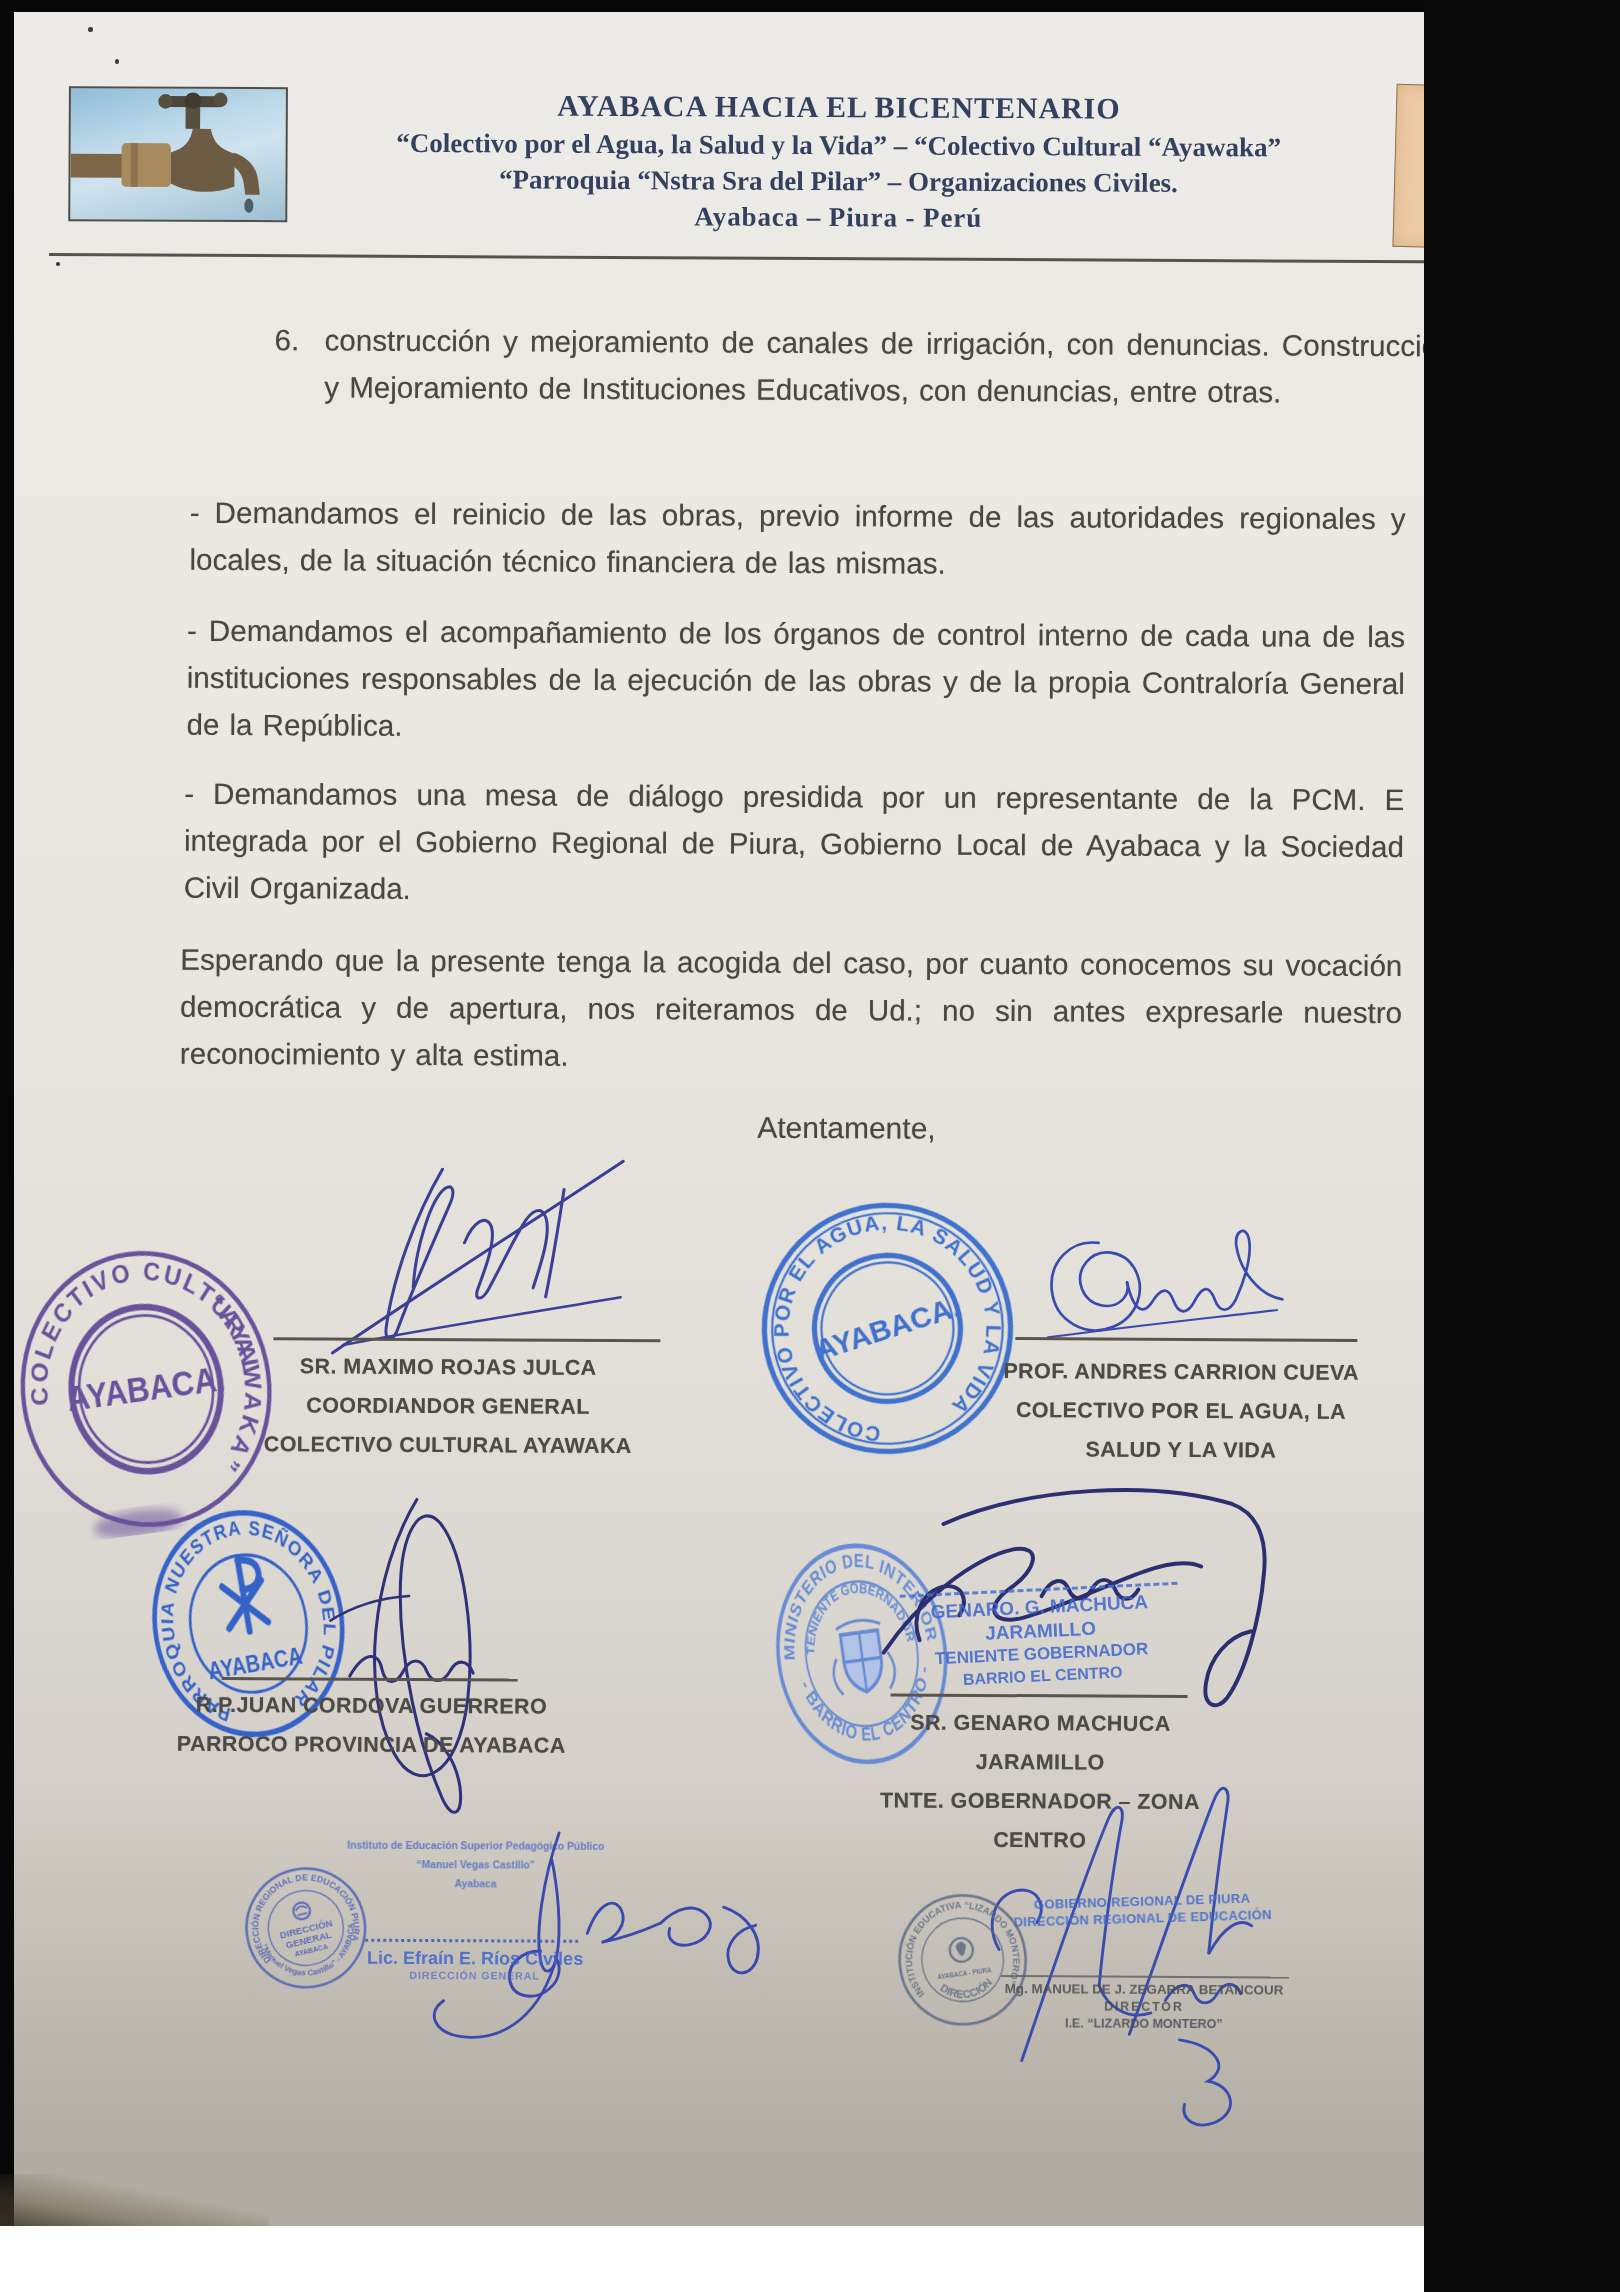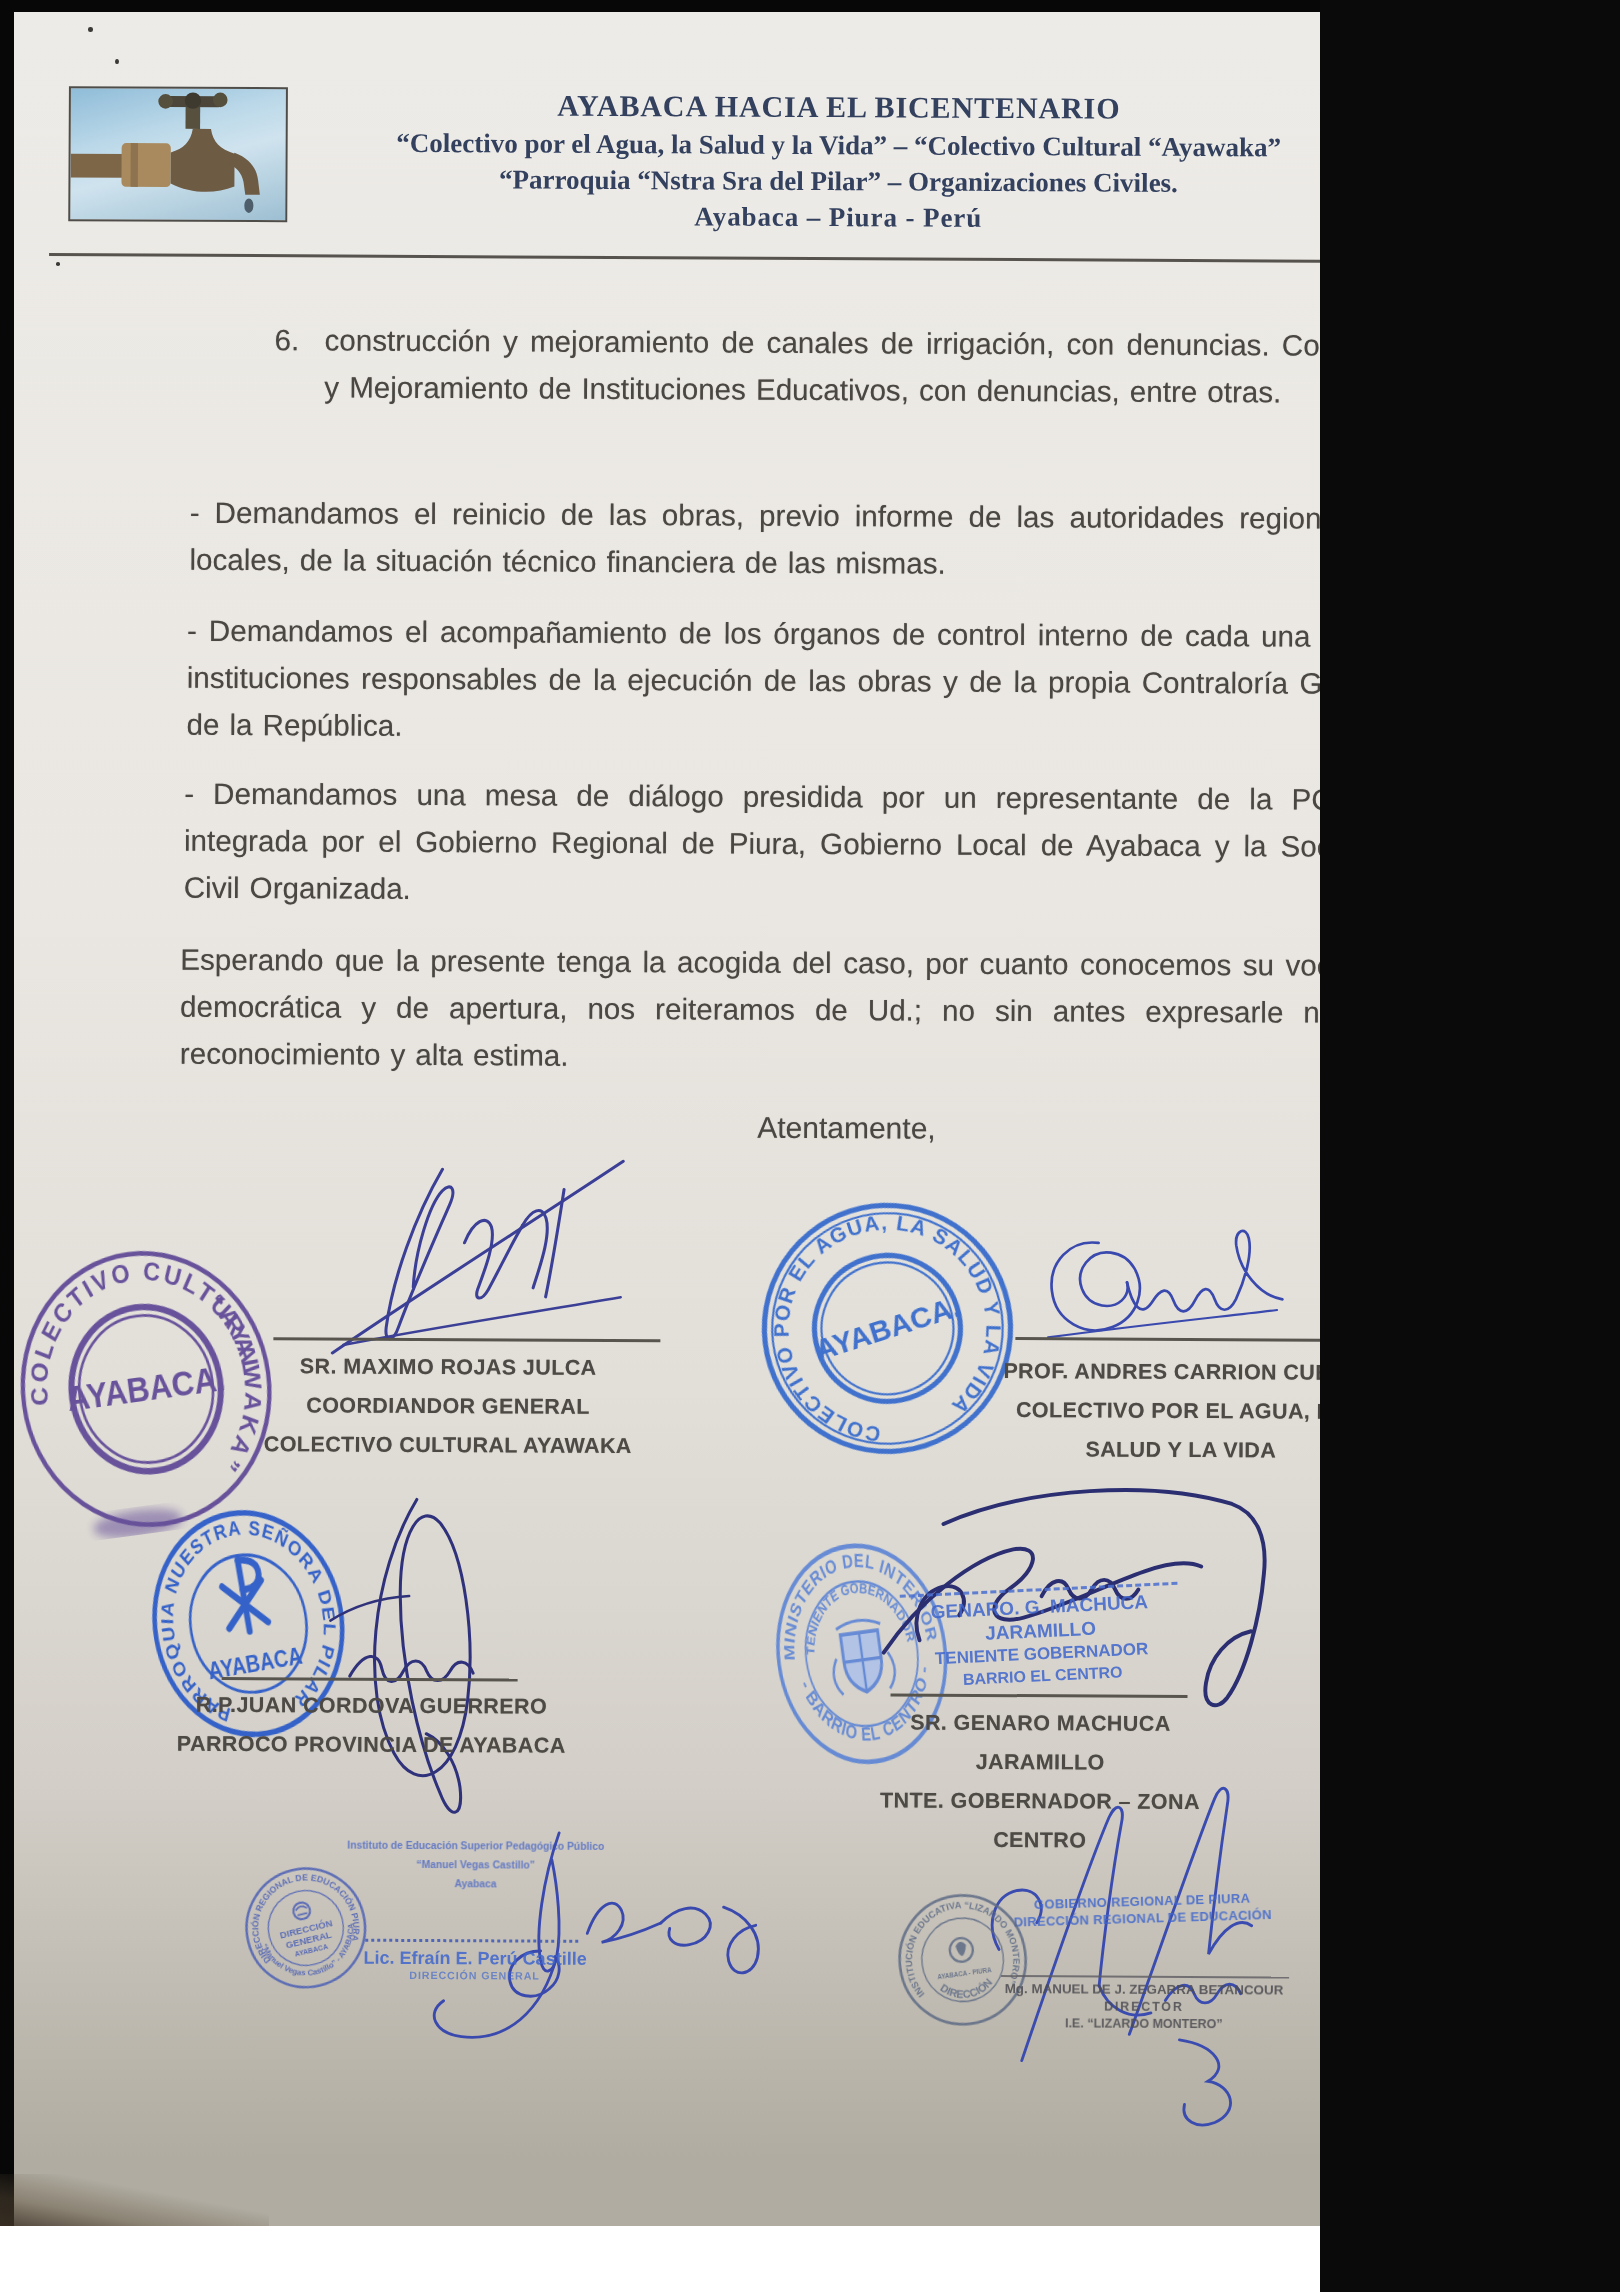--- a/index.html
+++ b/index.html
@@ -1,16 +1,16 @@
 <!DOCTYPE html>
 <html style="font-size:14.3px"><head>
 <meta charset="utf-8">
 <style>
   html,body{margin:0;padding:0;background:#0a0a0a;}
-  #page{position:relative;width:1320px;height:2293px;overflow:hidden;background:#050505;
+  #page{position:relative;width:1424px;height:2293px;overflow:hidden;background:#050505;
         font-family:"Liberation Sans",sans-serif;}
   .paper{position:absolute;left:14.3px;top:11.6px;width:1606px;height:2215px;
          background:linear-gradient(180deg,#edebe7 0%,#eae7e2 40%,#e2dfd9 62%,#d3cfc8 80%,#b0aca1 97%);}
   .paper-shadow-bl{position:absolute;left:0px;top:2174px;width:269px;height:52px;
          background:linear-gradient(to top right,rgba(62,50,38,.85) 0%,rgba(92,78,58,.45) 28%,transparent 62%);}
   .page-edge-right{position:absolute;left:1592px;top:260px;width:16px;height:1934px;
          background:linear-gradient(to right,transparent,rgba(110,92,60,.55) 55%,rgba(60,50,32,.75));}
   .smudge{position:absolute;border-radius:50%;filter:blur(3.6px);}
   .speck{position:absolute;background:#3c3a38;border-radius:50%;}
   .content{position:absolute;left:0;top:0;width:1620px;height:2293px;transform:rotate(.3deg);transform-origin:806px 269px;}
@@ -320,21 +320,21 @@
           <path d="M208,18 C190,70 182,130 188,160 C191,178 202,176 206,156 C212,124 206,76 200,48"></path>
           <path d="M188,150 C166,150 150,166 154,184 C158,202 182,206 198,192 C210,182 212,166 204,156"></path>
           <path d="M206,156 C190,218 150,252 100,246 C70,242 60,220 80,206"></path>
           <path d="M240,130 C252,96 270,88 278,104 C285,119 272,136 256,140 C276,136 300,128 322,118"></path>
           <path d="M322,118 C340,100 360,96 372,108 C384,120 374,138 354,142 C338,145 328,136 332,124"></path>
           <path d="M392,100 C416,108 436,130 430,156 C425,176 404,180 398,160 C393,142 408,124 428,120"></path>
         </g>
       </svg>
     </div>
     <div class="dotline" style="left:374px;top:1941px;width:213px;"></div>
-    <div class="stamptext-blue st5name" style="left:354px;top:1950px;width:260px;">Lic. Efraín E. Perú Castille</div>
+    <div class="stamptext-blue st5name" style="left:354px;top:1950px;width:260px;">Lic. Efraín E. Ríos Civiles</div>
     <div class="stamptext-blue st5sub" style="left:385px;top:1971px;width:197px;">DIRECCIÓN GENERAL</div>
 
     <div class="sig" style="left:963px;top:1764px;width:412px;height:385px;">
       <svg viewBox="0 0 460 430">
         <g fill="none" stroke="#3b4cb0" stroke-width="3.2" stroke-linecap="round">
           <path d="M76,330 C106,240 150,110 172,58 C180,40 190,44 186,64 C176,120 166,200 162,246"></path>
           <path d="M196,300 C230,204 272,80 290,36 C297,18 308,22 304,44 C296,100 288,170 284,210 C300,180 318,168 332,178"></path>
           <path d="M50,206 C34,178 44,146 70,140 C92,136 104,156 92,176"></path>
           <path d="M162,246 C172,272 196,284 220,276"></path>
           <path d="M236,262 C248,242 262,240 268,254 C274,268 286,268 294,254 C302,240 314,240 320,254"></path>

